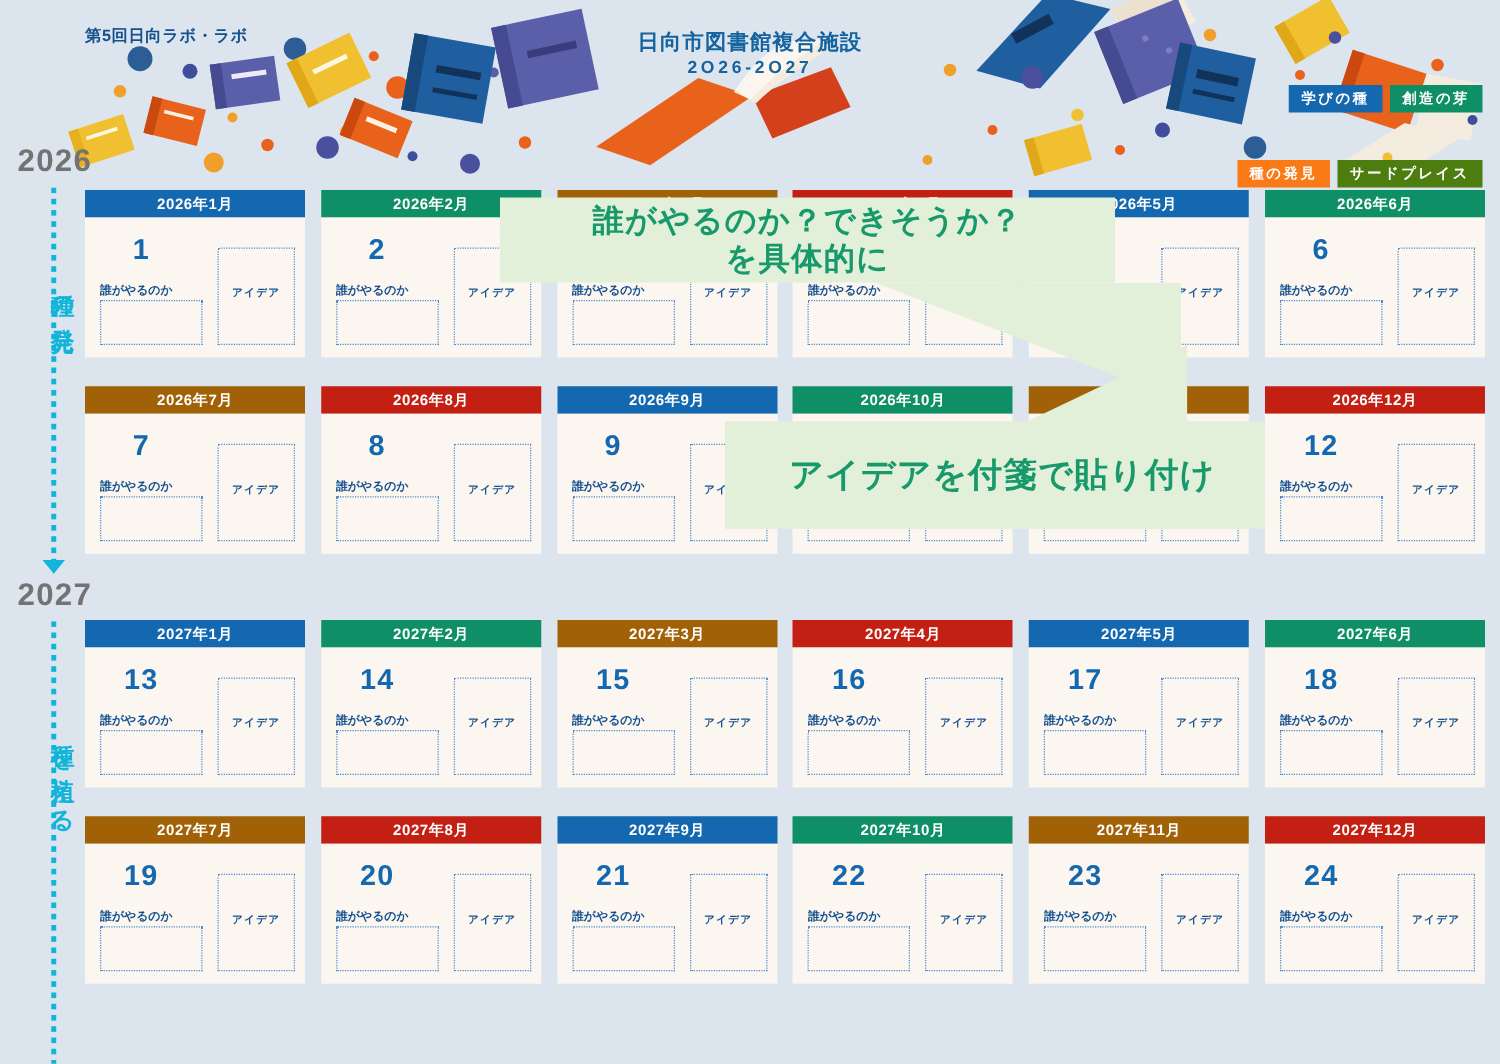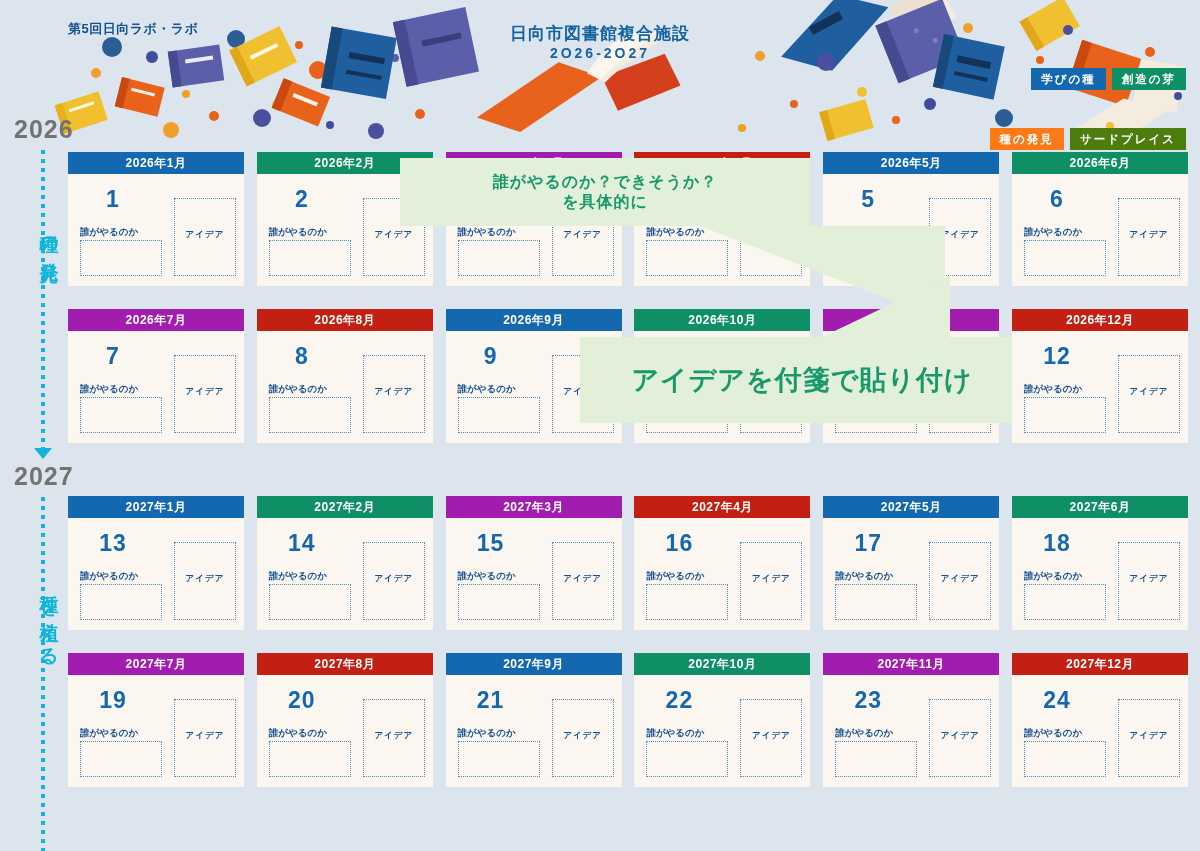--- a/index.html
+++ b/index.html
@@ -51,36 +51,36 @@
 
   
   .grid{position:absolute;left:68px;width:1120px;
     display:grid;grid-template-columns:repeat(6,176px);column-gap:12.8px;}
   .g1{top:152px}.g2{top:309px}.g3{top:496px}.g4{top:653px}
 
   .card{width:176px;}
   .card-h{height:22px;line-height:22px;text-align:center;color:#fff;
     font-size:12px;font-weight:bold;letter-spacing:.5px;}
   .card-h.blue{background:#1368b0}.card-h.green{background:#0f8f66}
-  .card-h.orange{background:#a21caf}.card-h.red{background:#c32013}
+  .card-h.orange{background:#a16207}.card-h.red{background:#c32013}
   .card-b{height:112px;background:#fbf6f0;position:relative;}
   .num{position:absolute;left:45px;top:12px;font-size:23px;font-weight:bold;color:#1368b0;
        letter-spacing:1px;transform:translateX(-50%);}
   .who-l{position:absolute;left:12px;top:52px;font-size:9.5px;font-weight:bold;color:#15508f;}
   .who-b{position:absolute;left:12px;top:66px;width:80px;height:34px;
          border:1.5px dotted #4f8fd0;background:#fbf6f0;}
   .idea-b{position:absolute;left:106px;top:24px;width:60px;height:76px;
           border:1.5px dotted #4f8fd0;background:#fbf6f0;}
   .idea-t{position:absolute;left:0;right:0;top:30px;text-align:center;
           font-size:8.5px;font-weight:bold;color:#15508f;letter-spacing:1px;}
 
   
   .callout{position:absolute;background:#e2efd9;color:#17996b;z-index:9;
     font-weight:bold;display:flex;align-items:center;justify-content:center;text-align:center;}
-  #callout1{left:400px;top:158px;width:410px;height:68px;font-size:16px;line-height:1.22;letter-spacing:1px;}
+  #callout1{left:400px;top:158px;width:492px;height:68px;font-size:25px;line-height:1.22;letter-spacing:1px;}
   #callout2{left:580px;top:337px;width:420px;height:86px;font-size:27px;letter-spacing:1px;padding-left:12px;}
   .tail{position:absolute;z-index:8;background:#e2efd9;}
   #tail1{left:700px;top:226px;width:245px;height:95px;
     clip-path:polygon(0 0,100% 0,100% 100%);}
   #tail2{left:820px;top:276px;width:130px;height:62px;
     clip-path:polygon(100% 0,100% 100%,0 100%);}
 </style>
 </head>
 <body>
 

